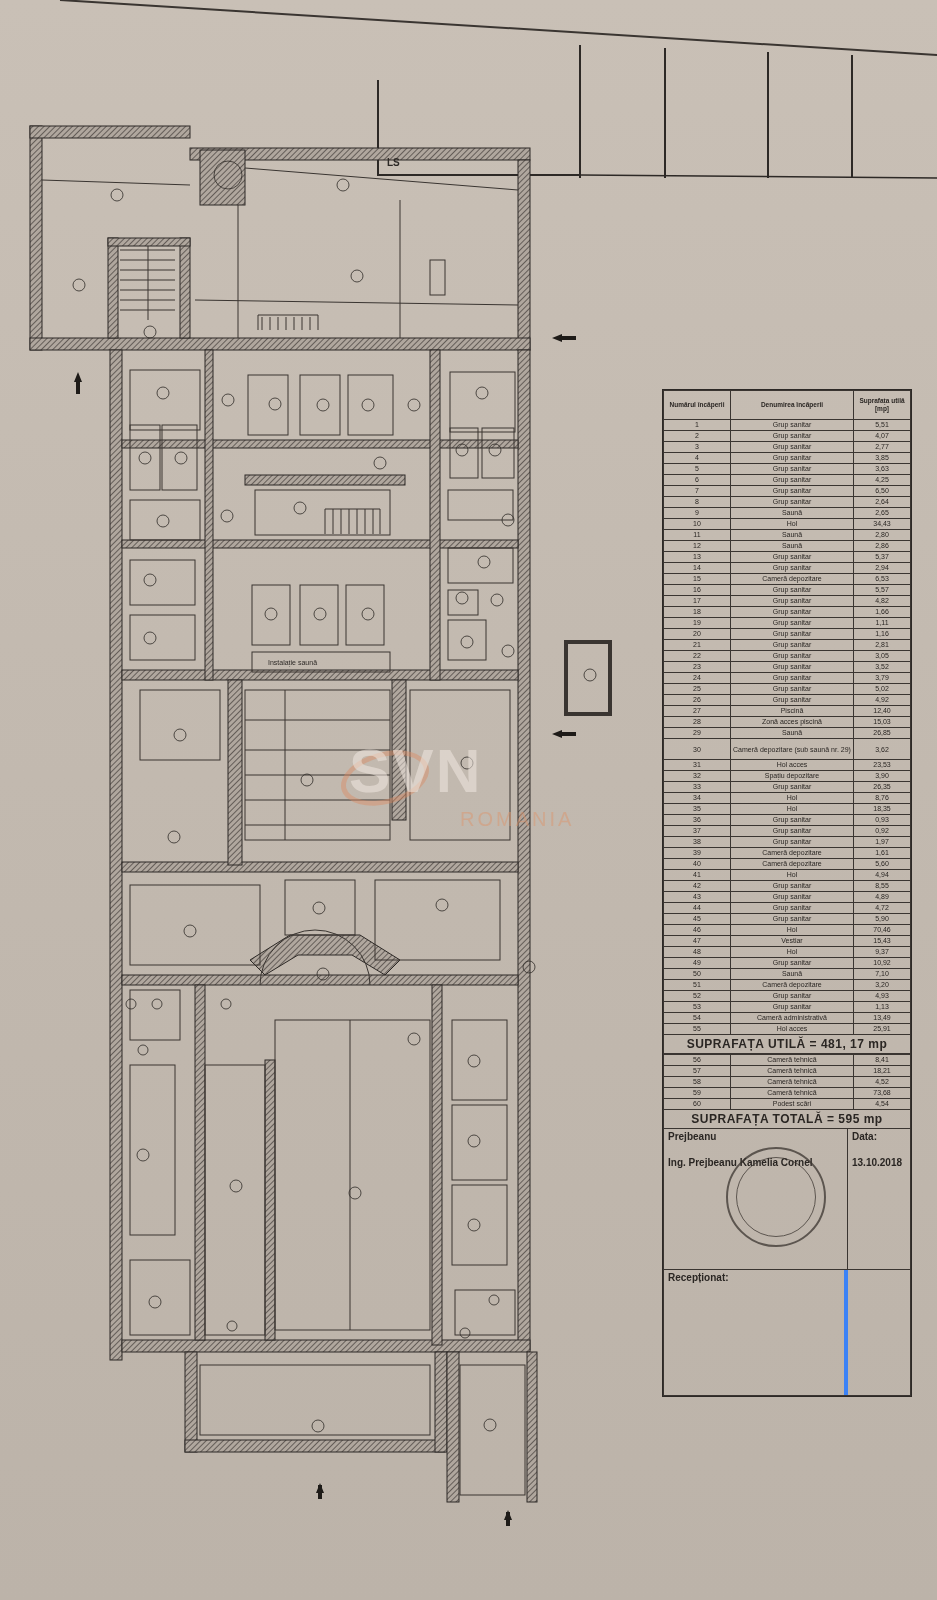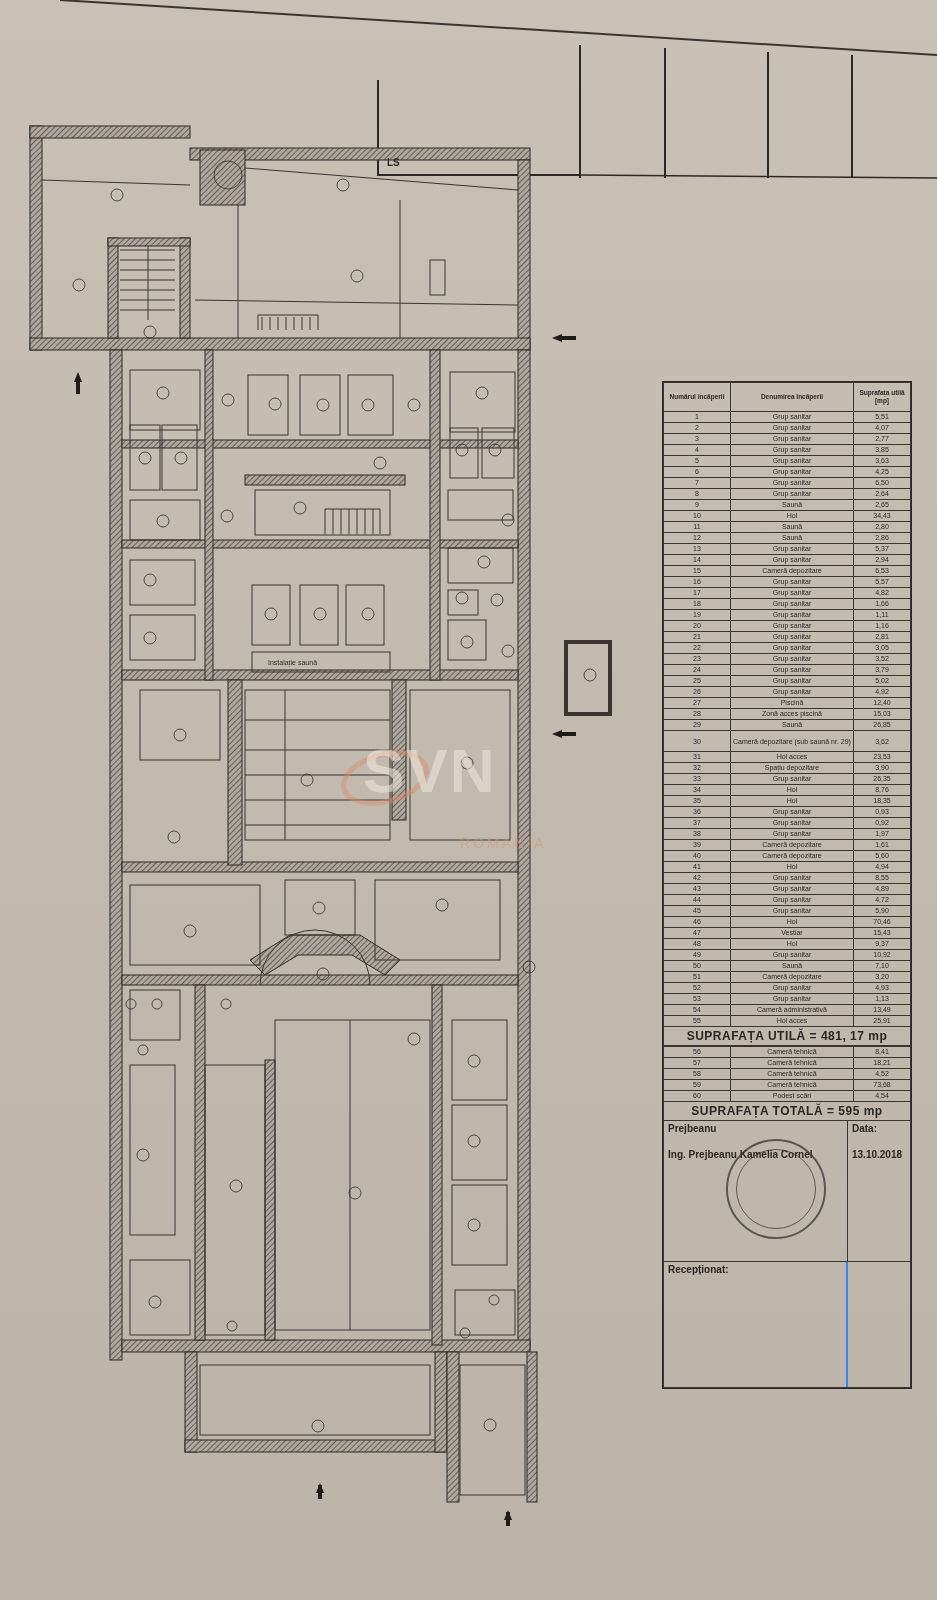--- a/index.html
+++ b/index.html
@@ -1,40 +1,40 @@
 <!DOCTYPE html>
 <html><head>
 <meta charset="utf-8">
 <style>
   html,body{margin:0;padding:0;}
   body{width:937px;height:1600px;background:#bdb4ab;position:relative;overflow:hidden;font-family:"Liberation Sans",sans-serif;color:#2a2623;}
   .paper{position:absolute;left:0;top:0;width:937px;height:1600px;background:linear-gradient(180deg,#c9c0b6 0%,#c3bab0 40%,#bcb3a9 100%);}
   .topline{position:absolute;left:0;top:0;width:937px;height:60px;}
   .plan{position:absolute;left:0;top:0;width:937px;height:1600px;}
-  .legend{position:absolute;left:662px;top:381px;width:248px;border:1.5px solid #2d2926;background:transparent;font-size:7px;}
+  .legend{position:absolute;left:662px;top:389px;width:248px;border:1.5px solid #2d2926;background:transparent;font-size:7px;}
   .legend table{width:100%;border-collapse:collapse;}
   .legend td,.legend th{border:1px solid #3a3531;padding:0 2px;text-align:center;height:10px;line-height:10px;color:#2a2623;font-weight:normal;white-space:nowrap;overflow:hidden;}
   .legend th{font-size:6.5px;line-height:8px;height:28px;font-weight:bold;white-space:normal;}
   .legend td.num{width:62px;}
   .legend td.area{width:52px;}
   .legend tr.tall td{height:20px;line-height:9px;white-space:normal;}
   .sum{font-weight:bold;font-size:12px;text-align:center;border:1px solid #3a3531;border-top:none;height:18px;line-height:18px;letter-spacing:0.5px;}
   .exec{display:flex;border:1px solid #3a3531;border-top:none;}
   .exec .l{flex:1;border-right:1px solid #3a3531;height:140px;position:relative;}
   .exec .r{width:62px;height:140px;position:relative;}
   .lbl{font-weight:bold;font-size:10px;position:absolute;left:4px;top:2px;}
   .name{font-weight:bold;font-size:10px;position:absolute;left:4px;top:28px;white-space:nowrap;}
   .date{font-weight:bold;font-size:10px;position:absolute;left:4px;top:28px;}
   .recv{display:flex;border:1px solid #3a3531;border-top:none;}
-  .recv .l{flex:1;border-right:2px solid #3b82f6;height:125px;position:relative;}
+  .recv .l{flex:1;border-right:4px solid #3b82f6;height:125px;position:relative;}
   .recv .r{width:62px;height:125px;position:relative;}
   .stamp{position:absolute;left:62px;top:18px;width:96px;height:96px;border:2px solid #3b3530;border-radius:50%;opacity:.75;}
   .stamp:after{content:"";position:absolute;left:8px;top:8px;right:8px;bottom:8px;border:1px solid #3b3530;border-radius:50%;}
-  .watermark{position:absolute;left:363px;top:735px;font-size:62px;font-weight:bold;color:rgba(240,232,224,.55);letter-spacing:2px;}
-  .watermark2{position:absolute;left:460px;top:808px;font-size:14px;color:rgba(220,150,110,.5);letter-spacing:3px;margin-top:27px;}
+  .watermark{position:absolute;left:349px;top:735px;font-size:62px;font-weight:bold;color:rgba(240,232,224,.55);letter-spacing:2px;}
+  .watermark2{position:absolute;left:460px;top:808px;font-size:20px;color:rgba(220,150,110,.5);letter-spacing:3px;}
   .wm-ring{position:absolute;left:340px;top:752px;width:80px;height:42px;border:5px solid rgba(220,140,100,.45);border-radius:50%;transform:rotate(-15deg);}
 </style>
 </head>
 <body>
 
 <div class="paper"></div>
 
 <svg class="topline" viewBox="0 0 937 180" style="height:180px">
   <path d="M60 0 L937 55" stroke="#3a3531" stroke-width="2" fill="none"></path>
   <path d="M378 80 L378 175 L580 175" stroke="#2d2926" stroke-width="2" fill="none"></path>

